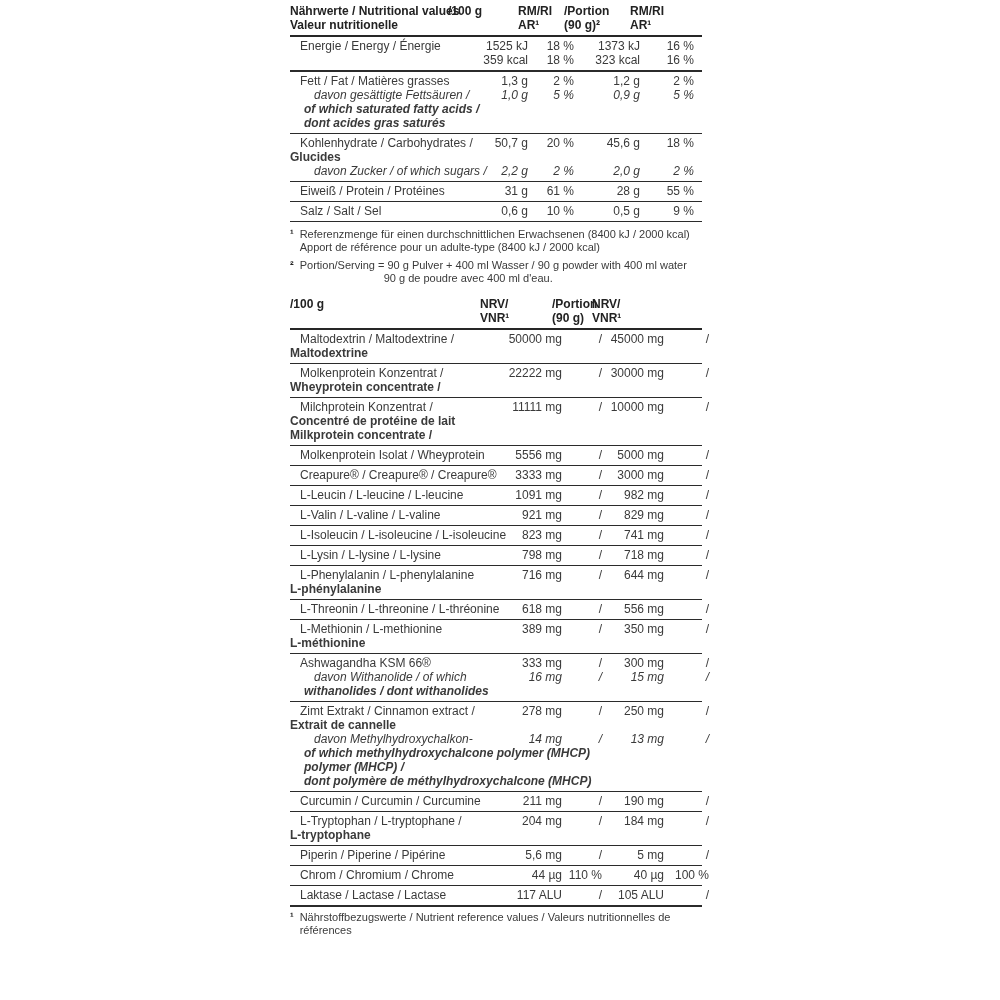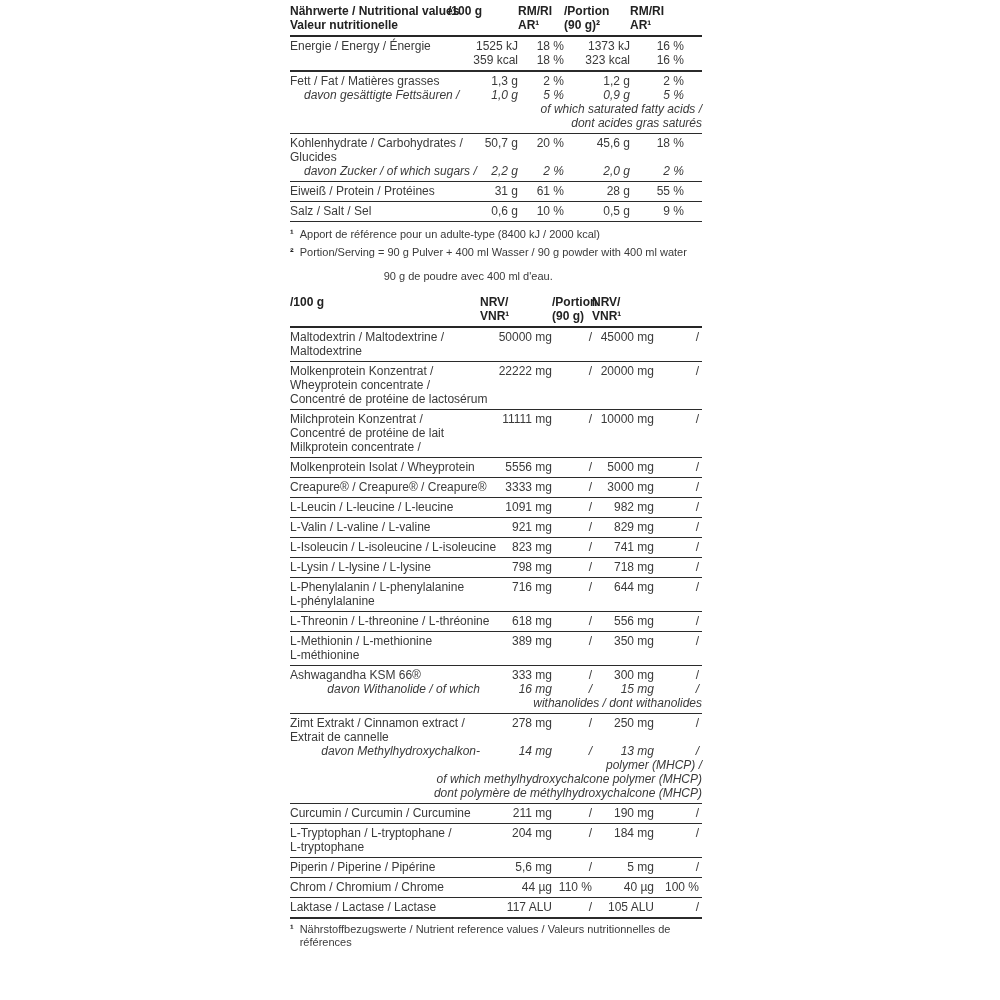--- a/index.html
+++ b/index.html
@@ -33,38 +33,38 @@
   .hc { text-align: left; white-space: nowrap; }
   .hl { text-align: left; white-space: nowrap; }
   .t1grid > .hc:last-child, .t1grid .val:last-child { padding-right: 18px; }
   .t2grid > .hc:last-child, .t2grid .val:last-child { padding-right: 3px; }
   
   .row {
     border-bottom: 1.4px solid #2b2b2b;
     padding: 2px 0 3px 0;
   }
   .row.thick { border-bottom-width: 2.4px; }
-  .line { display: grid; }
+  .line { display: grid; margin-left: 10px; }
   .lab { white-space: nowrap; overflow: visible; }
   .val { text-align: right; white-space: nowrap; }
-  .full { white-space: nowrap; }
+  .full { white-space: nowrap; font-weight: bold; }
   .it { font-style: italic; }
-  .lab.it, .full.it { padding-left: 14px; text-align: right; }
+  .lab.it, .full.it { padding-left: 14px; }
   
   .fnotes { margin-top: 6px; }
   .fnote {
     display: flex;
     gap: 6px;
     font-size: 11px;
     line-height: 13px;
     margin-top: 5px;
   }
   .fnote .marker { font-weight: bold; color: #222222; }
   .fbody { flex: 1; }
-  .fn-ind { margin-left: 84px; margin-top: 11px; }
+  .fn-ind { margin-left: 84px; }
   
   .ing-table { margin-top: 12px; }
   .bottom-fnote {
     display: flex;
     gap: 6px;
     font-size: 11px;
     line-height: 13px;
     margin-top: 4px;
   }
   .bottom-fnote .marker { font-weight: bold; color: #222222; }
@@ -166,20 +166,21 @@
             <div class="val">9 %</div>
           </div>
         </div>
       </div>
   </section>
 
   <div class="fnotes">
     <div class="fnote">
       <span class="marker">¹</span>
       <div class="fbody">
+        <div>Referenzmenge für einen durchschnittlichen Erwachsenen (8400 kJ / 2000 kcal)</div>
         <div>Apport de référence pour un adulte-type (8400 kJ / 2000 kcal)</div>
       </div>
     </div>
     <div class="fnote">
       <span class="marker">²</span>
       <div class="fbody">
         <div>Portion/Serving = 90 g Pulver + 400 ml Wasser / 90 g powder with 400 ml water</div>
         <div class="fn-ind">90 g de poudre avec 400 ml d'eau.</div>
       </div>
     </div>
@@ -212,25 +213,24 @@
             <div class="val">45000 mg</div>
             <div class="val">/</div>
           </div>
           <div class="full">Maltodextrine</div>
         </div>
         <div class="row">
           <div class="line t2grid">
             <div class="lab">Molkenprotein Konzentrat /</div>
             <div class="val">22222 mg</div>
             <div class="val">/</div>
-            <div class="val">20000 mg</div>
+            <div class="val">30000 mg</div>
             <div class="val">/</div>
           </div>
           <div class="full">Wheyprotein concentrate /</div>
-          <div class="full">Concentré de protéine de lactosérum</div>
         </div>
         <div class="row">
           <div class="line t2grid">
             <div class="lab">Milchprotein Konzentrat /</div>
             <div class="val">11111 mg</div>
             <div class="val">/</div>
             <div class="val">10000 mg</div>
             <div class="val">/</div>
           </div>
           <div class="full">Concentré de protéine de lait</div>
@@ -345,22 +345,22 @@
             <div class="val">/</div>
           </div>
           <div class="full">Extrait de cannelle</div>
           <div class="line t2grid">
             <div class="lab it">davon Methylhydroxychalkon-</div>
             <div class="val it">14 mg</div>
             <div class="val it">/</div>
             <div class="val it">13 mg</div>
             <div class="val it">/</div>
           </div>
+          <div class="full it">of which methylhydroxychalcone polymer (MHCP)</div>
           <div class="full it">polymer (MHCP) /</div>
-          <div class="full it">of which methylhydroxychalcone polymer (MHCP)</div>
           <div class="full it">dont polymère de méthylhydroxychalcone (MHCP)</div>
         </div>
         <div class="row">
           <div class="line t2grid">
             <div class="lab">Curcumin / Curcumin / Curcumine</div>
             <div class="val">211 mg</div>
             <div class="val">/</div>
             <div class="val">190 mg</div>
             <div class="val">/</div>
           </div>

